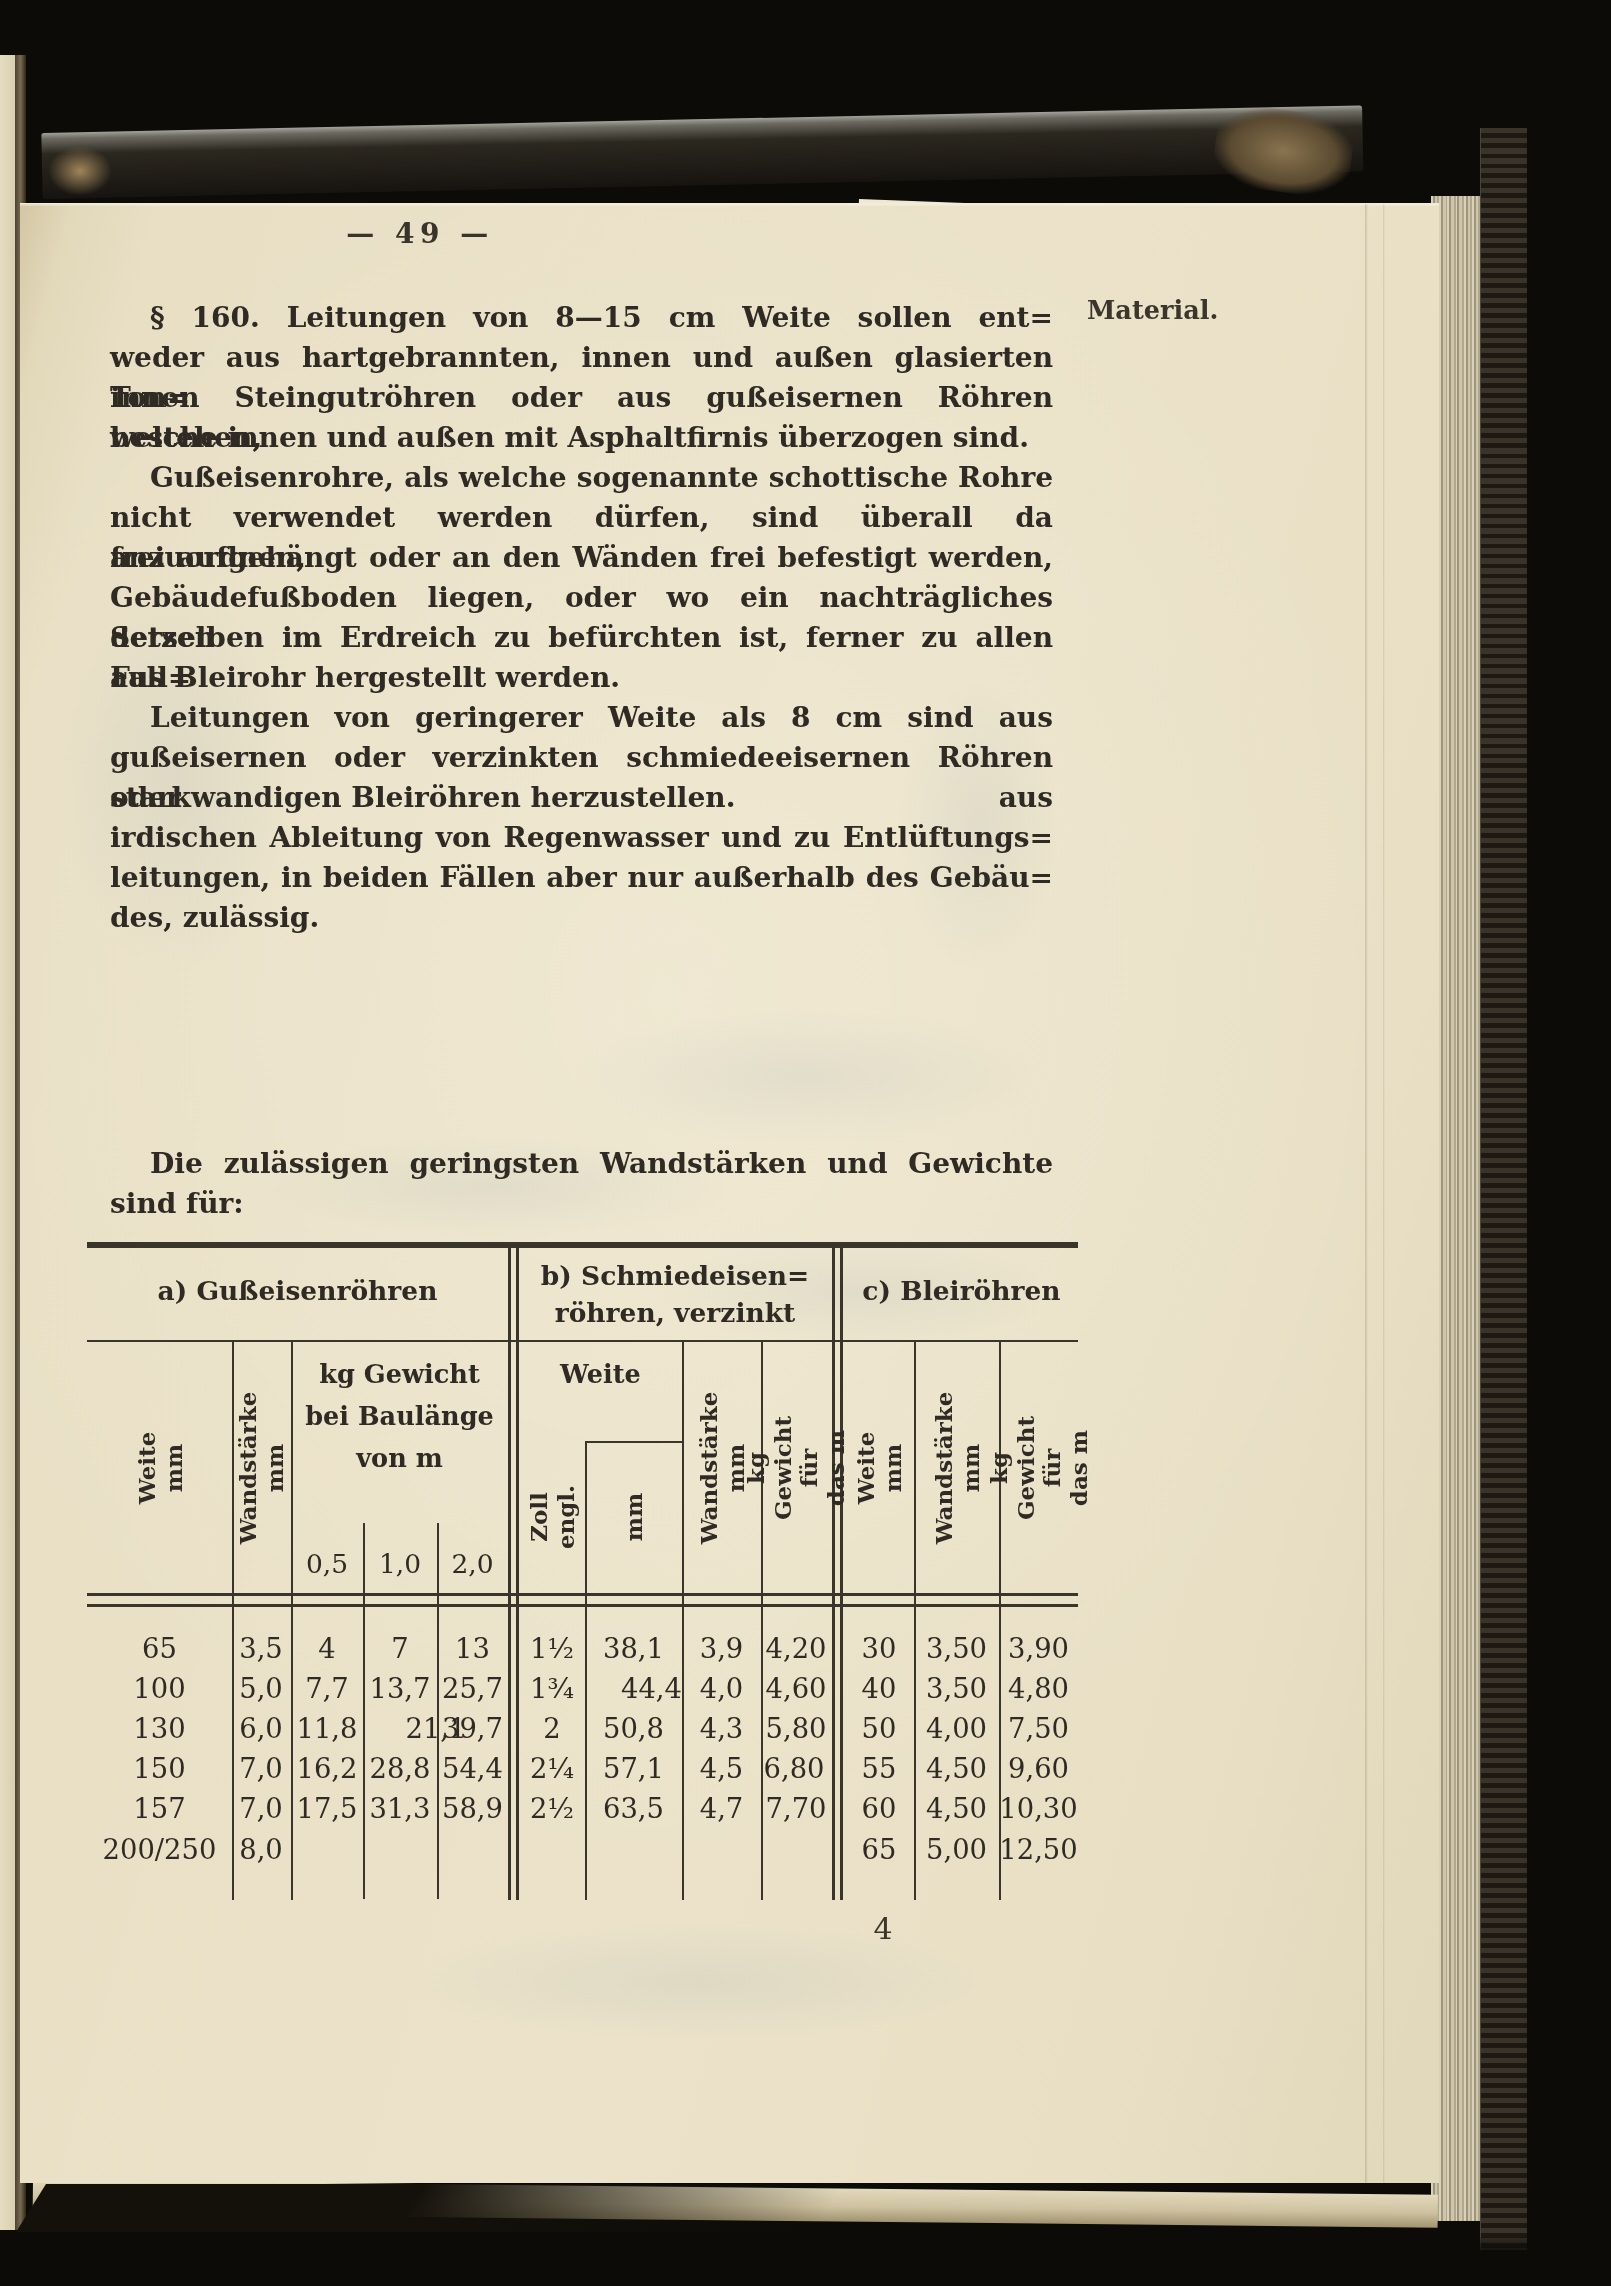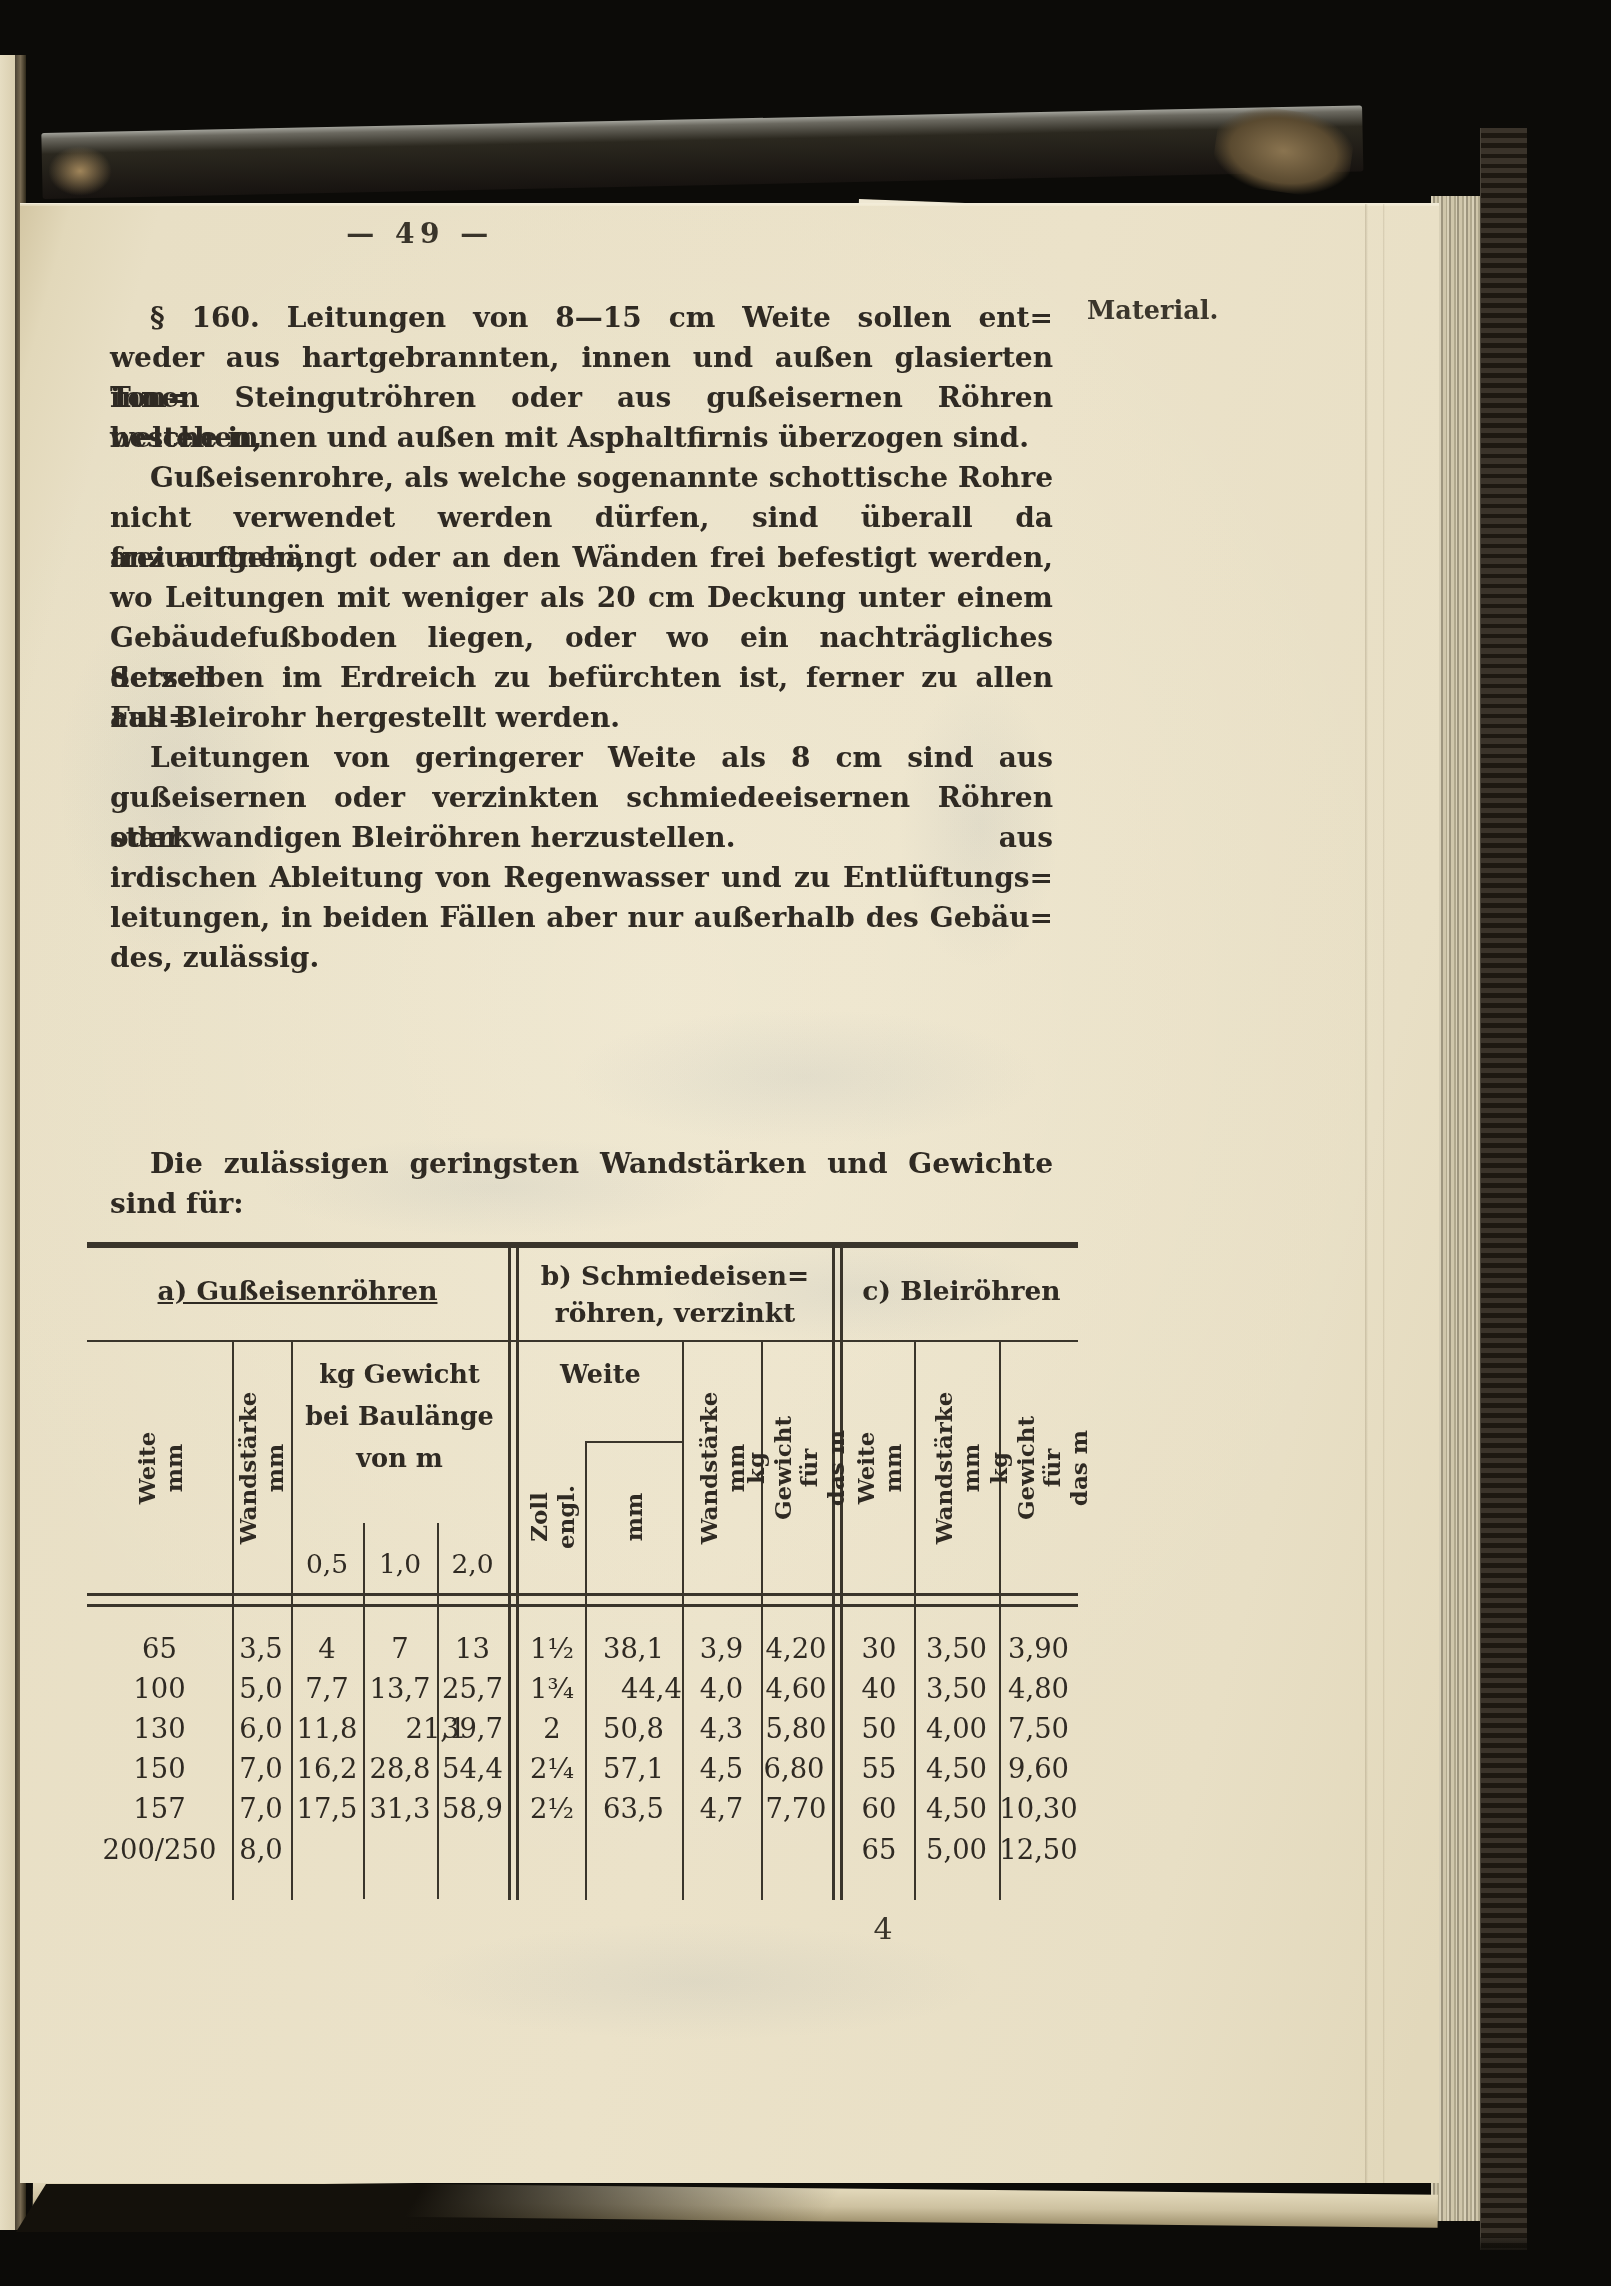--- a/index.html
+++ b/index.html
@@ -137,21 +137,20 @@
     <div class="margin-note">Material.</div>
 
     <div class="body-text" id="body-text">
         <div class="line indent justify">§ 160. Leitungen von 8—15 cm Weite sollen ent=</div>
         <div class="line justify">weder aus hartgebrannten, innen und außen glasierten Ton=</div>
         <div class="line justify">innen Steingutröhren oder aus gußeisernen Röhren bestehen,</div>
         <div class="line">welche innen und außen mit Asphaltfirnis überzogen sind.</div>
         <div class="line indent justify">Gußeisenrohre, als welche sogenannte schottische Rohre</div>
         <div class="line justify">nicht verwendet werden dürfen, sind überall da anzuordnen,</div>
         <div class="line justify">frei aufgehängt oder an den Wänden frei befestigt werden,</div>
-        <div class="line justify">wo Leitungen mit weniger als 20 cm Deckung unter einem</div>
         <div class="line justify">Gebäudefußboden liegen, oder wo ein nachträgliches Setzen</div>
         <div class="line justify">derselben im Erdreich zu befürchten ist, ferner zu allen Fall=</div>
         <div class="line">aus Bleirohr hergestellt werden.</div>
         <div class="line indent justify">Leitungen von geringerer Weite als 8 cm sind aus</div>
         <div class="line justify">gußeisernen oder verzinkten schmiedeeisernen Röhren oder aus</div>
         <div class="line">starkwandigen Bleiröhren herzustellen.</div>
         <div class="line justify">irdischen Ableitung von Regenwasser und zu Entlüftungs=</div>
         <div class="line justify">leitungen, in beiden Fällen aber nur außerhalb des Gebäu=</div>
         <div class="line">des, zulässig.</div>
       </div>
@@ -176,21 +175,21 @@
       <div class="vl" style="left:145px;top:100px;width:1.8px;height:558px;"></div>
       <div class="vl" style="left:204px;top:100px;width:1.8px;height:558px;"></div>
       <div class="vl" style="left:276px;top:281px;width:1.8px;height:376px;"></div>
       <div class="vl" style="left:350px;top:281px;width:1.8px;height:376px;"></div>
       <div class="vl" style="left:498px;top:199px;width:1.8px;height:459px;"></div>
       <div class="vl" style="left:595px;top:100px;width:1.8px;height:558px;"></div>
       <div class="vl" style="left:674px;top:100px;width:1.8px;height:558px;"></div>
       <div class="vl" style="left:827px;top:100px;width:1.8px;height:558px;"></div>
       <div class="vl" style="left:912px;top:100px;width:1.8px;height:558px;"></div>
 
-      <div class="t-title" style="left:0;top:33px;width:421px;text-decoration:underline;">a) Gußeisenröhren</div>
+      <div class="t-title" style="left:0;top:33px;width:421px;">a) Gußeisenröhren</div>
       <div class="t-title" style="left:432px;top:14.6px;width:312px;line-height:37px;white-space:pre-line;">b) Schmiedeisen=
 röhren, verzinkt</div>
       <div class="t-title" style="left:757px;top:33px;width:235px;">c) Bleiröhren</div>
 
       <div class="rcell" style="left:0;top:100px;width:145px;height:251px;">
         <span class="rot">Weite mm</span>
         </div>
       <div class="rcell" style="left:145px;top:100px;width:58px;height:251px;">
         <span class="rot">Wandstärke mm</span>
         </div>

